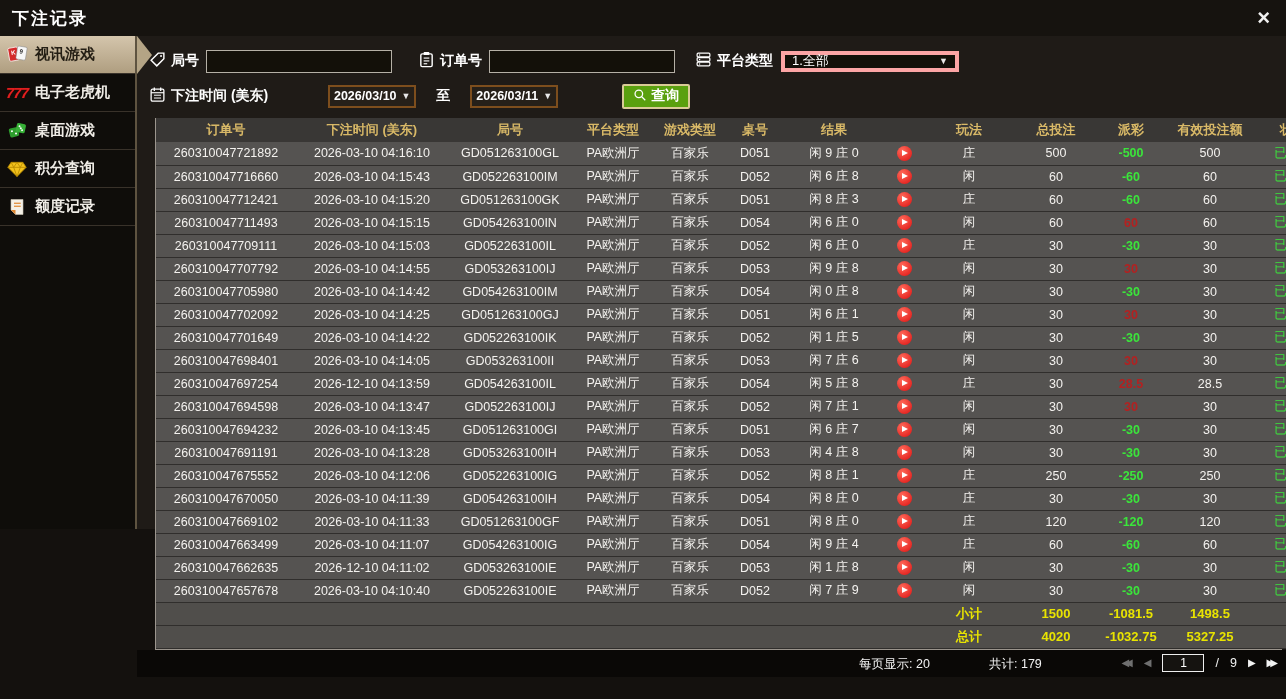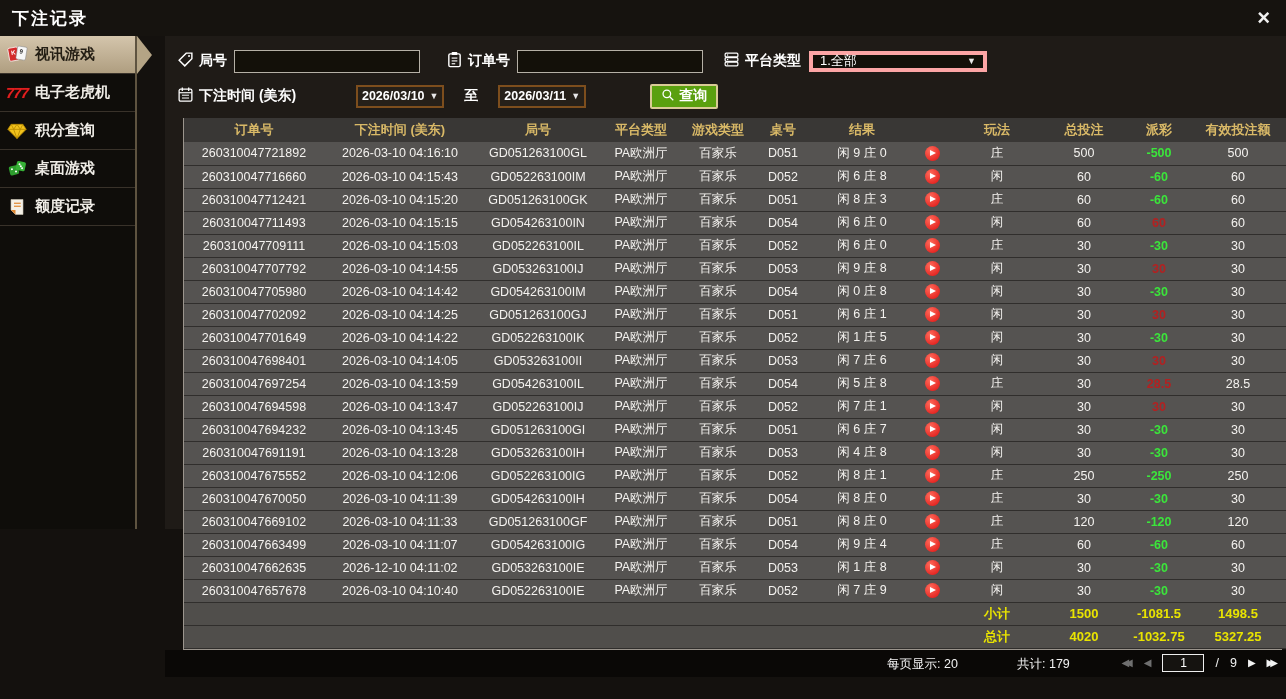--- a/index.html
+++ b/index.html
@@ -16,21 +16,21 @@
 
   
   .sidebar { flex:0 0 137px; background:#0f0d0a; border-right:2px solid #5e5340; position:relative; z-index:5; }
   .side-item { height:38px; display:flex; align-items:center; gap:7px; padding:0 6px; color:#efece6; font-size:15px; font-weight:bold; border-bottom:1px solid #39322a; position:relative; cursor:pointer; }
   .side-item .ic { width:22px; height:22px; display:flex; align-items:center; justify-content:center; flex:0 0 22px; }
   .side-item.active { background:linear-gradient(#d4c5ac,#af9e80); color:#241e14;align-items:center; }
   .side-item.active::after { content:""; position:absolute; right:-17px; top:50%; transform:translateY(-50%); border-top:19px solid transparent; border-bottom:19px solid transparent; border-left:15px solid #b4a485; }
   .sev { color:#e02020; font-weight:900; font-style:italic; font-size:15px; text-shadow:0 0 1px #7a0000; letter-spacing:-1px; }
 
   
-  .content { flex:1; background:#1f1b17; display:flex; flex-direction:column; min-width:0; position:relative;margin-left:28px; }
+  .content { flex:1; background:#1f1b17; display:flex; flex-direction:column; min-width:0; position:relative; }
 
   
   .filters { flex:0 0 80px; padding:11px 0 0 12px; color:#fff; }
   .frow { display:flex; align-items:center; height:28px; }
   .frow + .frow { margin-top:7px; }
   .flabel { font-size:14px; font-weight:bold; margin-left:5px; white-space:nowrap; }
   .tinput { width:186px; height:23px; background:#131009; border:1px solid #b5b0a6; color:#fff; font-size:13px; padding:0 6px; margin-left:7px; font-family:inherit; }
   .g2 { margin-left:26px; } .g3 { margin-left:20px; }
   .selectbox { width:178px; height:21px; margin-left:8px; background:#131009; border:4px solid #fca5a5; display:flex; align-items:center; justify-content:space-between; padding:0 7px; font-size:13px; color:#fff; cursor:pointer; }
   .caret { font-size:9px; color:#e8e8e8; }
@@ -89,49 +89,49 @@
               </g>
             </svg>
         </span>
         <span>视讯游戏</span>
       </div>
       <div class="side-item">
         <span class="ic">
             <span class="sev">777</span>
           </span>
         <span>电子老虎机</span>
-      </div>
-      <div class="side-item">
-        <span class="ic">
-          <svg width="20" height="20" viewBox="0 0 24 24">
-              <polygon points="5,4 19,4 23,10 12,21 1,10" fill="#f2c21c" stroke="#b88a00" stroke-width="1"></polygon>
-              <polyline points="1,10 23,10" stroke="#b88a00" stroke-width="1" fill="none"></polyline>
-              <polyline points="8,10 12,21 16,10" stroke="#b88a00" stroke-width="1" fill="none"></polyline>
-              <polyline points="5,4 8,10 12,4 16,10 19,4" stroke="#b88a00" stroke-width="1" fill="none"></polyline>
-            </svg>
-        </span>
-        <span>积分查询</span>
       </div>
       <div class="side-item">
         <span class="ic">
           <svg width="20" height="20" viewBox="0 0 24 24">
               <g transform="rotate(-14 9 14)">
                 <rect x="3" y="8" width="11" height="11" rx="2" fill="#2e9e2e"></rect>
                 <circle cx="6.5" cy="11.5" r="1.2" fill="#fff"></circle>
                 <circle cx="10.5" cy="15.5" r="1.2" fill="#fff"></circle>
               </g>
               <g transform="rotate(12 16 9)">
                 <rect x="11" y="3" width="11" height="11" rx="2" fill="#36b036"></rect>
                 <circle cx="14.5" cy="6.5" r="1.2" fill="#fff"></circle>
                 <circle cx="18.5" cy="10.5" r="1.2" fill="#fff"></circle>
                 <circle cx="16.5" cy="8.5" r="1.2" fill="#fff"></circle>
               </g>
             </svg>
         </span>
         <span>桌面游戏</span>
+      </div>
+      <div class="side-item">
+        <span class="ic">
+          <svg width="20" height="20" viewBox="0 0 24 24">
+              <polygon points="5,4 19,4 23,10 12,21 1,10" fill="#f2c21c" stroke="#b88a00" stroke-width="1"></polygon>
+              <polyline points="1,10 23,10" stroke="#b88a00" stroke-width="1" fill="none"></polyline>
+              <polyline points="8,10 12,21 16,10" stroke="#b88a00" stroke-width="1" fill="none"></polyline>
+              <polyline points="5,4 8,10 12,4 16,10 19,4" stroke="#b88a00" stroke-width="1" fill="none"></polyline>
+            </svg>
+        </span>
+        <span>积分查询</span>
       </div>
       <div class="side-item">
         <span class="ic">
           <svg width="18" height="18" viewBox="0 0 24 24">
               <path d="M4 2 h16 v20 h-10 l-6-6 z" fill="#f4f0e6" stroke="#c9c2b2" stroke-width="0.8"></path>
               <path d="M4 16 l6 0 0 6 z" fill="#e0862e"></path>
               <line x1="8" y1="7" x2="17" y2="7" stroke="#e0862e" stroke-width="1.6"></line>
               <line x1="8" y1="11" x2="17" y2="11" stroke="#e0862e" stroke-width="1.6"></line>
             </svg>
         </span>
@@ -392,21 +392,21 @@
                 <td>闲 7 庄 6</td>
                 <td><span class="play"></span></td>
                 <td>闲</td>
                 <td>30</td>
                 <td class="pos">30</td>
                 <td>30</td>
                 <td class="st">已派彩</td>
               </tr>
               <tr>
                 <td>260310047697254</td>
-                <td>2026-03-10 04:13:59</td>
+                <td>2026-12-10 04:13:59</td>
                 <td>GD054263100IL</td>
                 <td>PA欧洲厅</td>
                 <td>百家乐</td>
                 <td>D054</td>
                 <td>闲 5 庄 8</td>
                 <td><span class="play"></span></td>
                 <td>庄</td>
                 <td>30</td>
                 <td class="pos">28.5</td>
                 <td>28.5</td>

